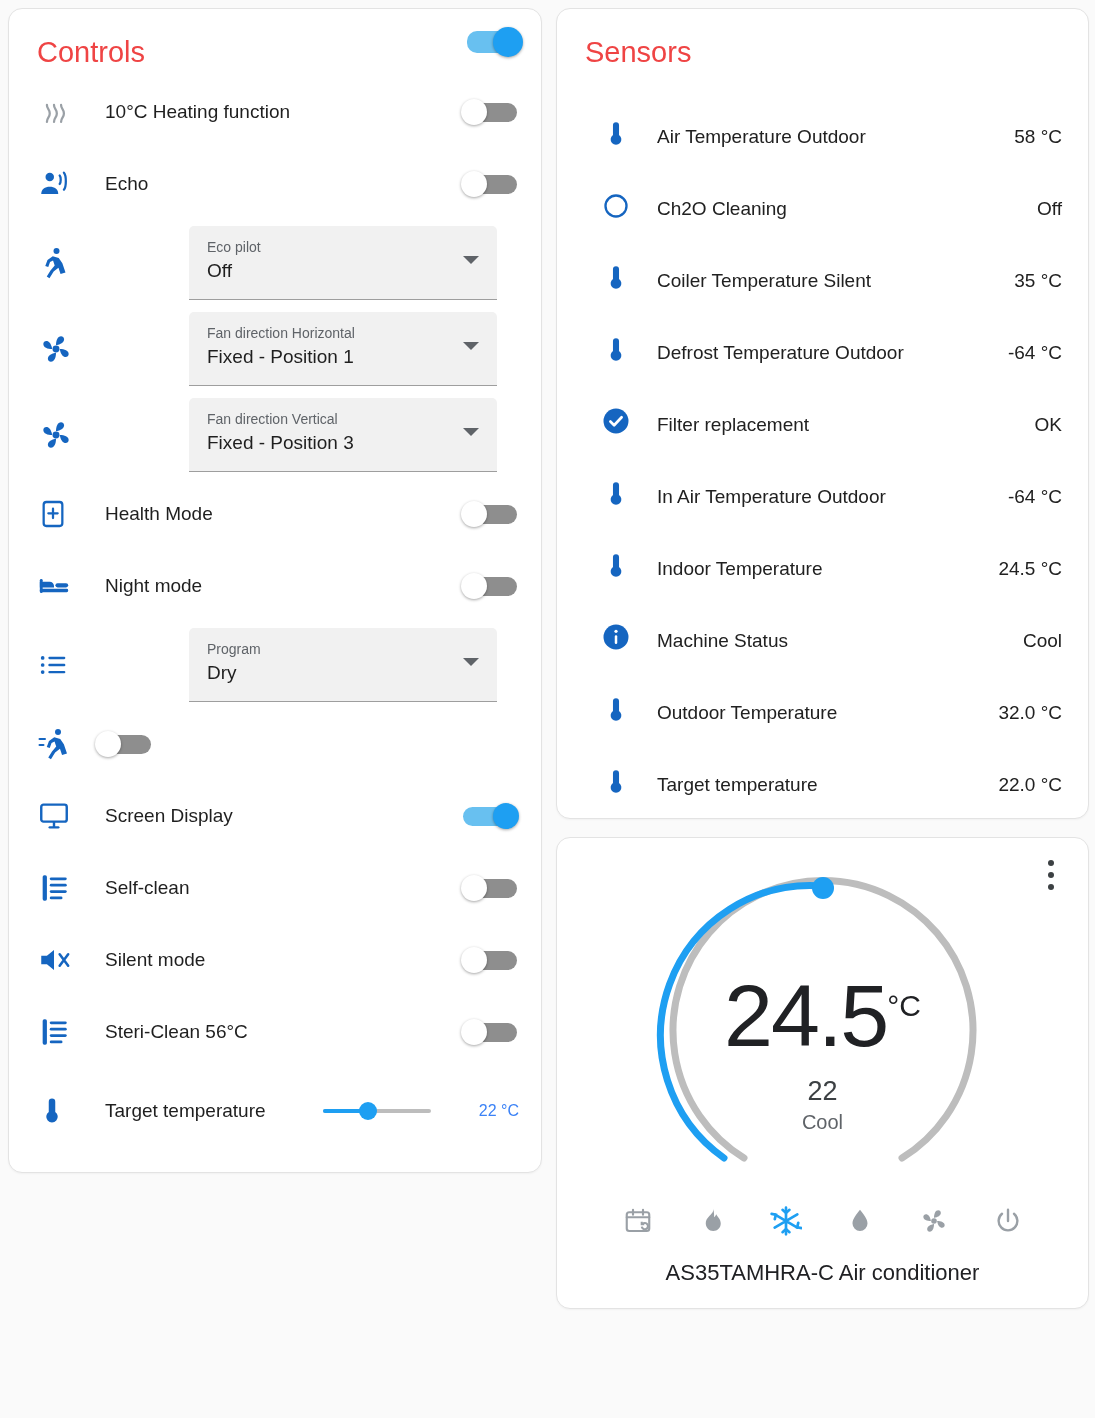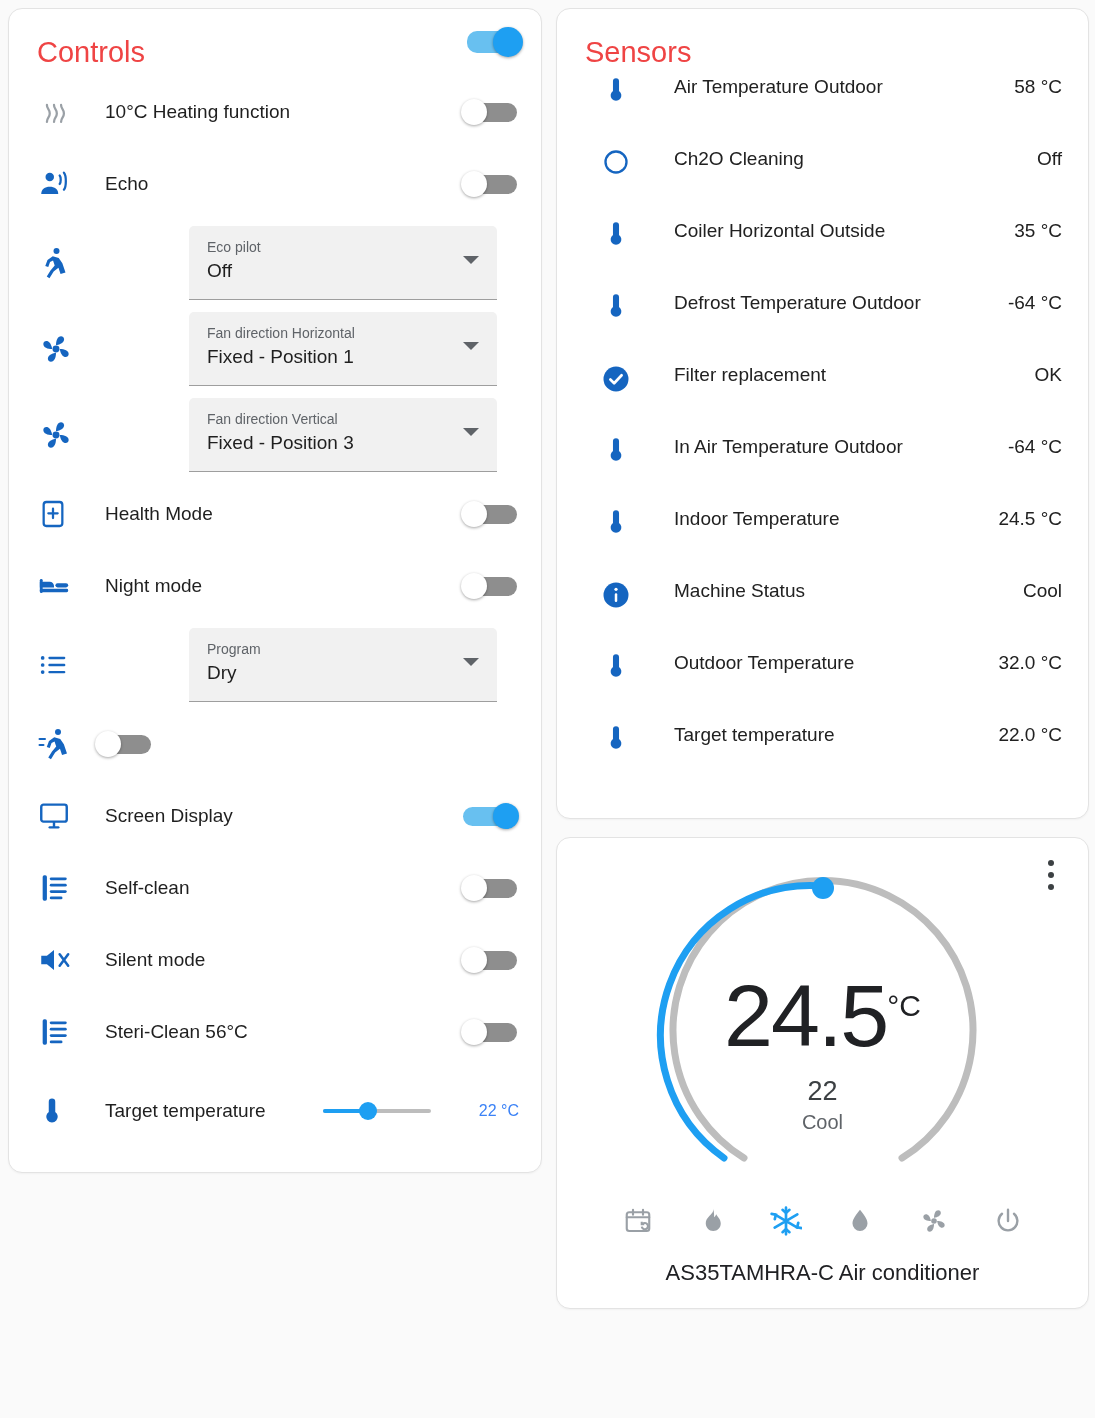--- a/index.html
+++ b/index.html
@@ -124,24 +124,23 @@
     background: #bdbdbd;
     border-radius: 2px;
     margin-right: 26px;
   }
   .slider .fill { position: absolute; left: 0; top: 0; height: 4px; background: #1e9ff2; border-radius: 2px; width: 42px; }
   .slider .dot { position: absolute; top: -7px; left: 36px; width: 18px; height: 18px; border-radius: 50%; background: #1e9ff2; }
   .slider-val { font-size: 16px; color: #3b82f6; min-width: 62px; text-align: right; }
 
   
   .srow {
-    display: flex; align-items: flex-start;
+    display: flex; align-items: flex-end;
     height: 72px;
     padding: 0 26px 0 28px;
-    gap: 17px;
   }
   .srow .ico { width: 62px; flex: 0 0 62px; display: flex; justify-content: center; color: #1565c0; }
   .srow .label { flex: 1 1 auto; font-size: 19px; padding-left: 10px; }
   .srow .value { font-size: 19px; text-align: right; }
 
   
   .thermo { padding: 14px 0 22px 0; position: relative; }
   .kebab { position: absolute; right: 34px; top: 22px; width: 6px; }
   .kebab span { display: block; width: 6px; height: 6px; border-radius: 50%; background: #3c4043; margin-bottom: 6px; }
   .dial-wrap { position: relative; width: 440px; height: 330px; margin: 16px auto 0 auto; }
@@ -430,21 +429,21 @@
         <div class="value">Off</div>
       </div>
 
 
       <div class="srow">
         <div class="ico">
             <svg width="28" height="28" viewBox="0 0 24 24" fill="#1565c0">
               <path d="M12 2a2.6 2.6 0 0 0-2.6 2.6v8.2a4.6 4.6 0 1 0 5.2 0V4.6A2.6 2.6 0 0 0 12 2z"></path>
             </svg>
           </div>
-        <div class="label">Coiler Horizontal Outside</div>
+        <div class="label">Coiler Temperature Silent</div>
         <div class="value">35 °C</div>
       </div>
 
       <div class="srow">
         <div class="ico">
             <svg width="28" height="28" viewBox="0 0 24 24" fill="#1565c0">
               <path d="M12 2a2.6 2.6 0 0 0-2.6 2.6v8.2a4.6 4.6 0 1 0 5.2 0V4.6A2.6 2.6 0 0 0 12 2z"></path>
             </svg>
           </div>
         <div class="label">Defrost Temperature Outdoor</div>

